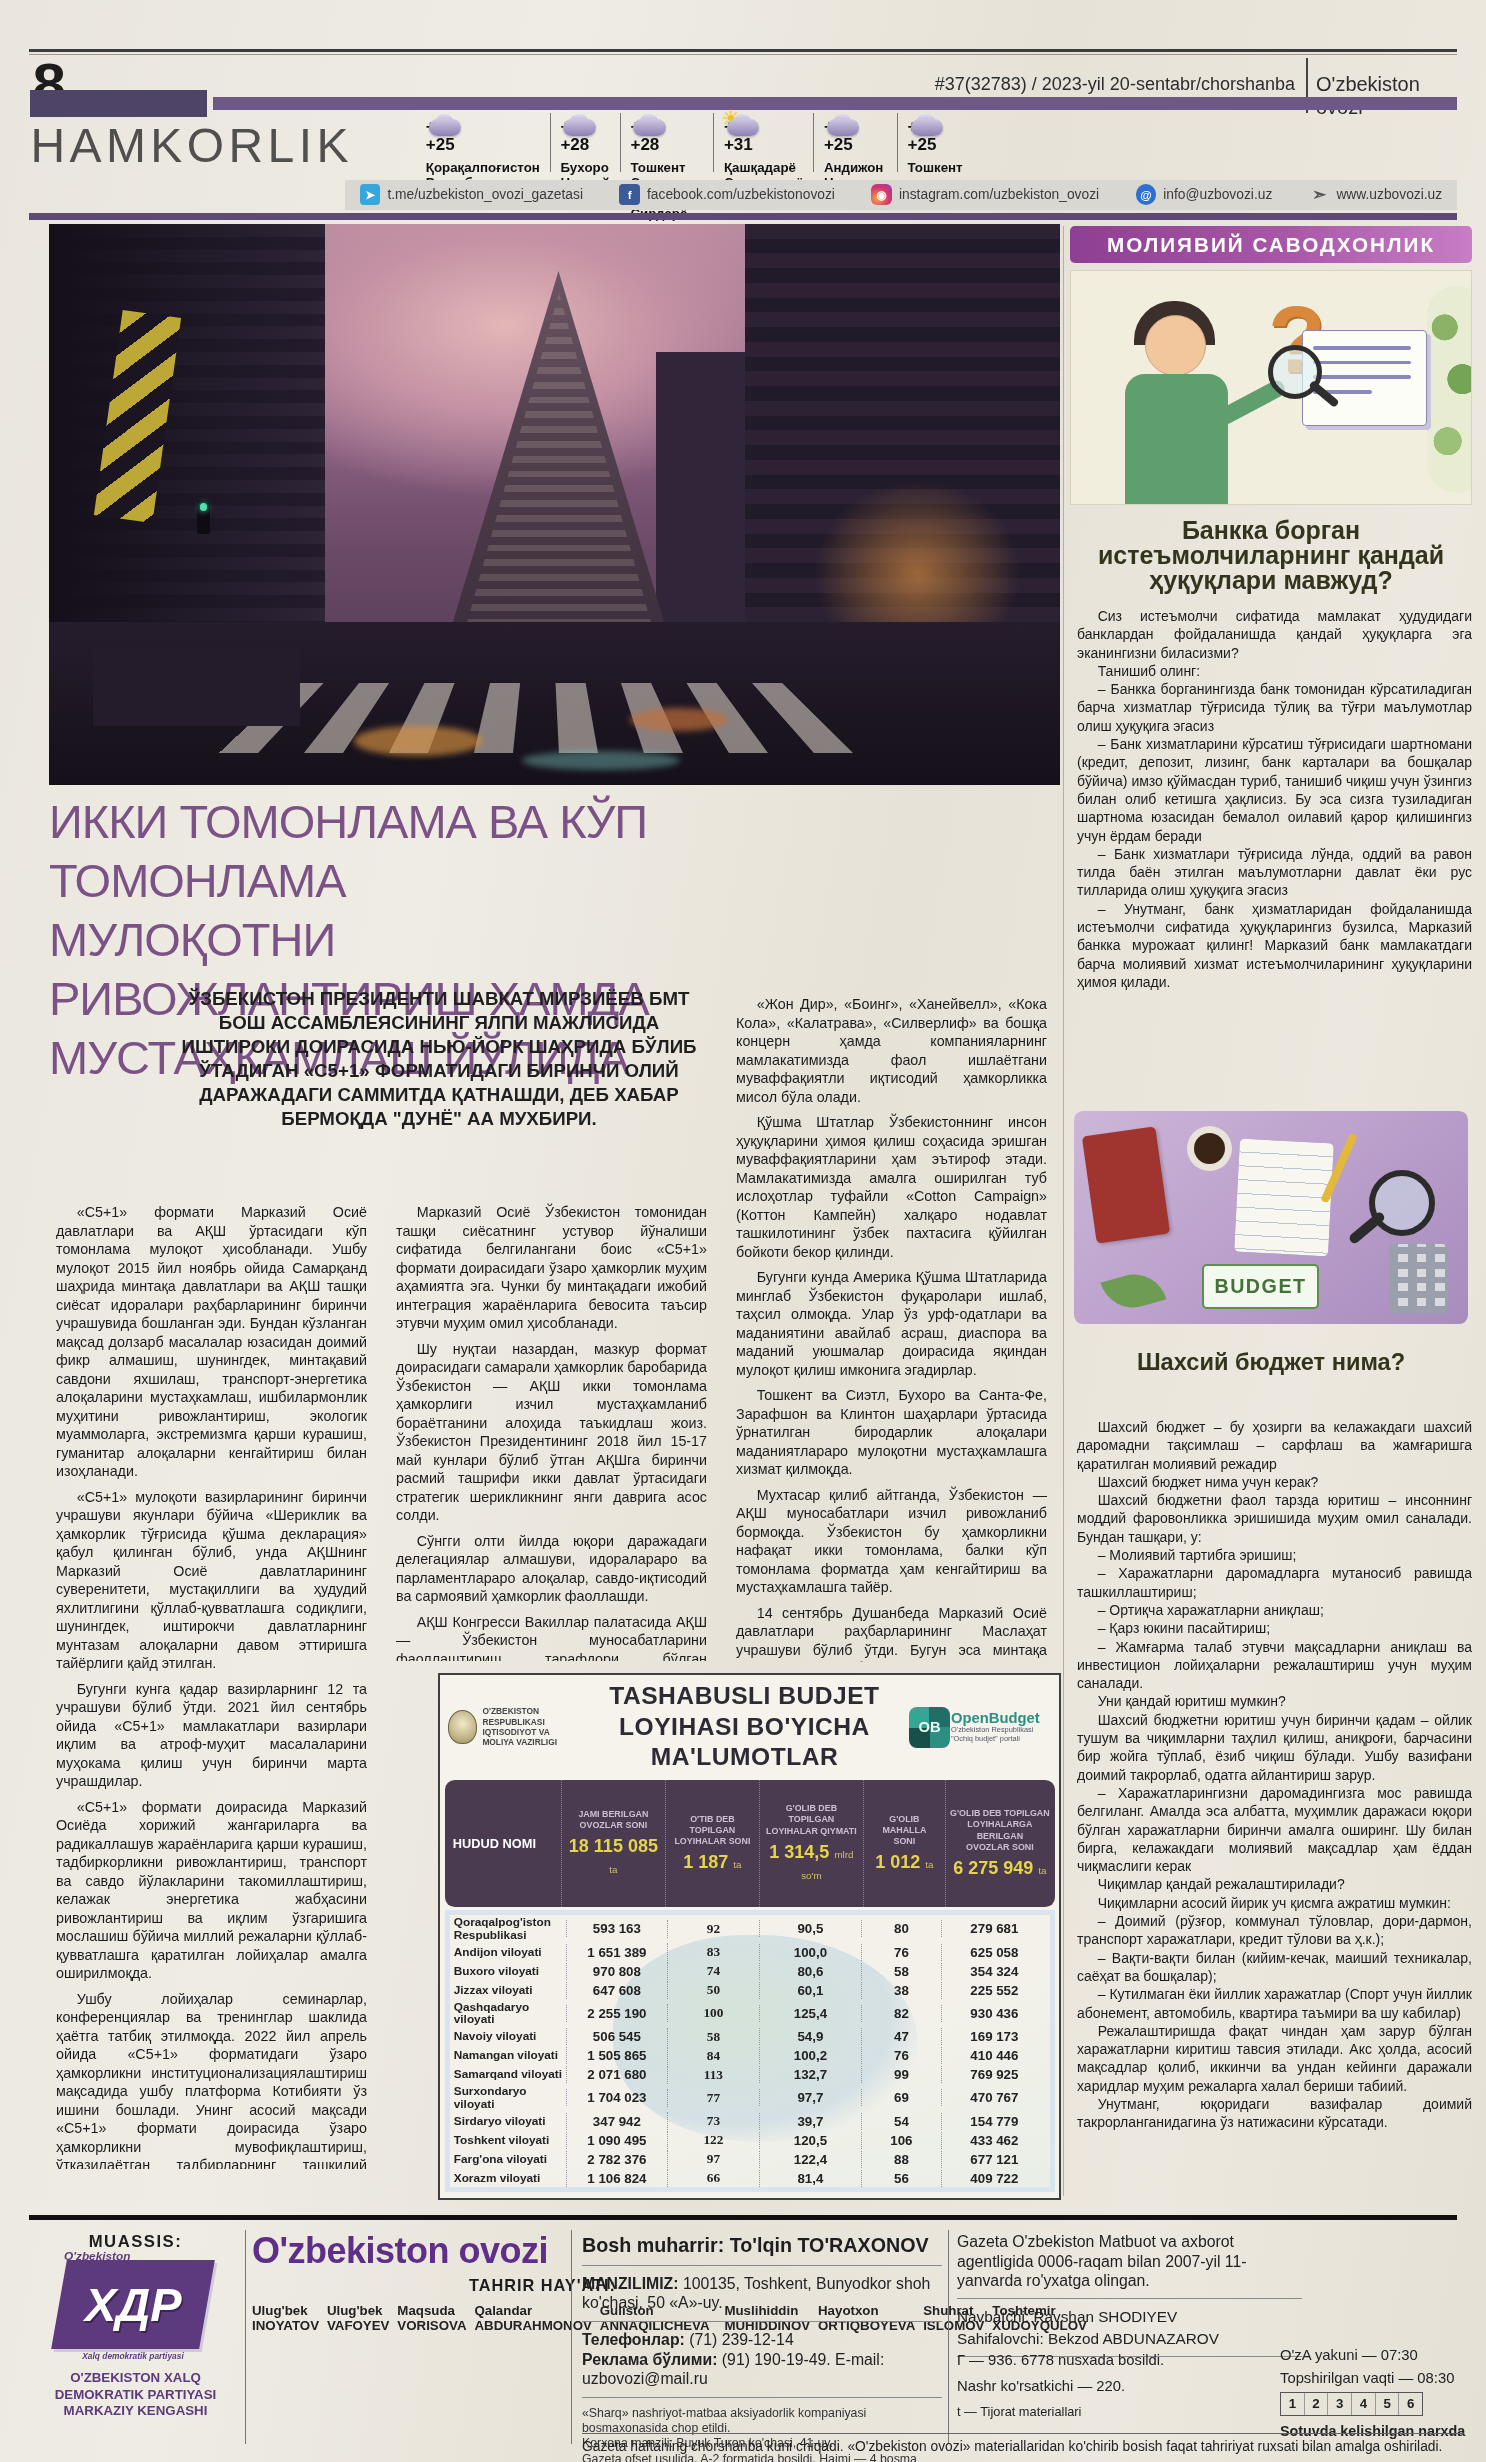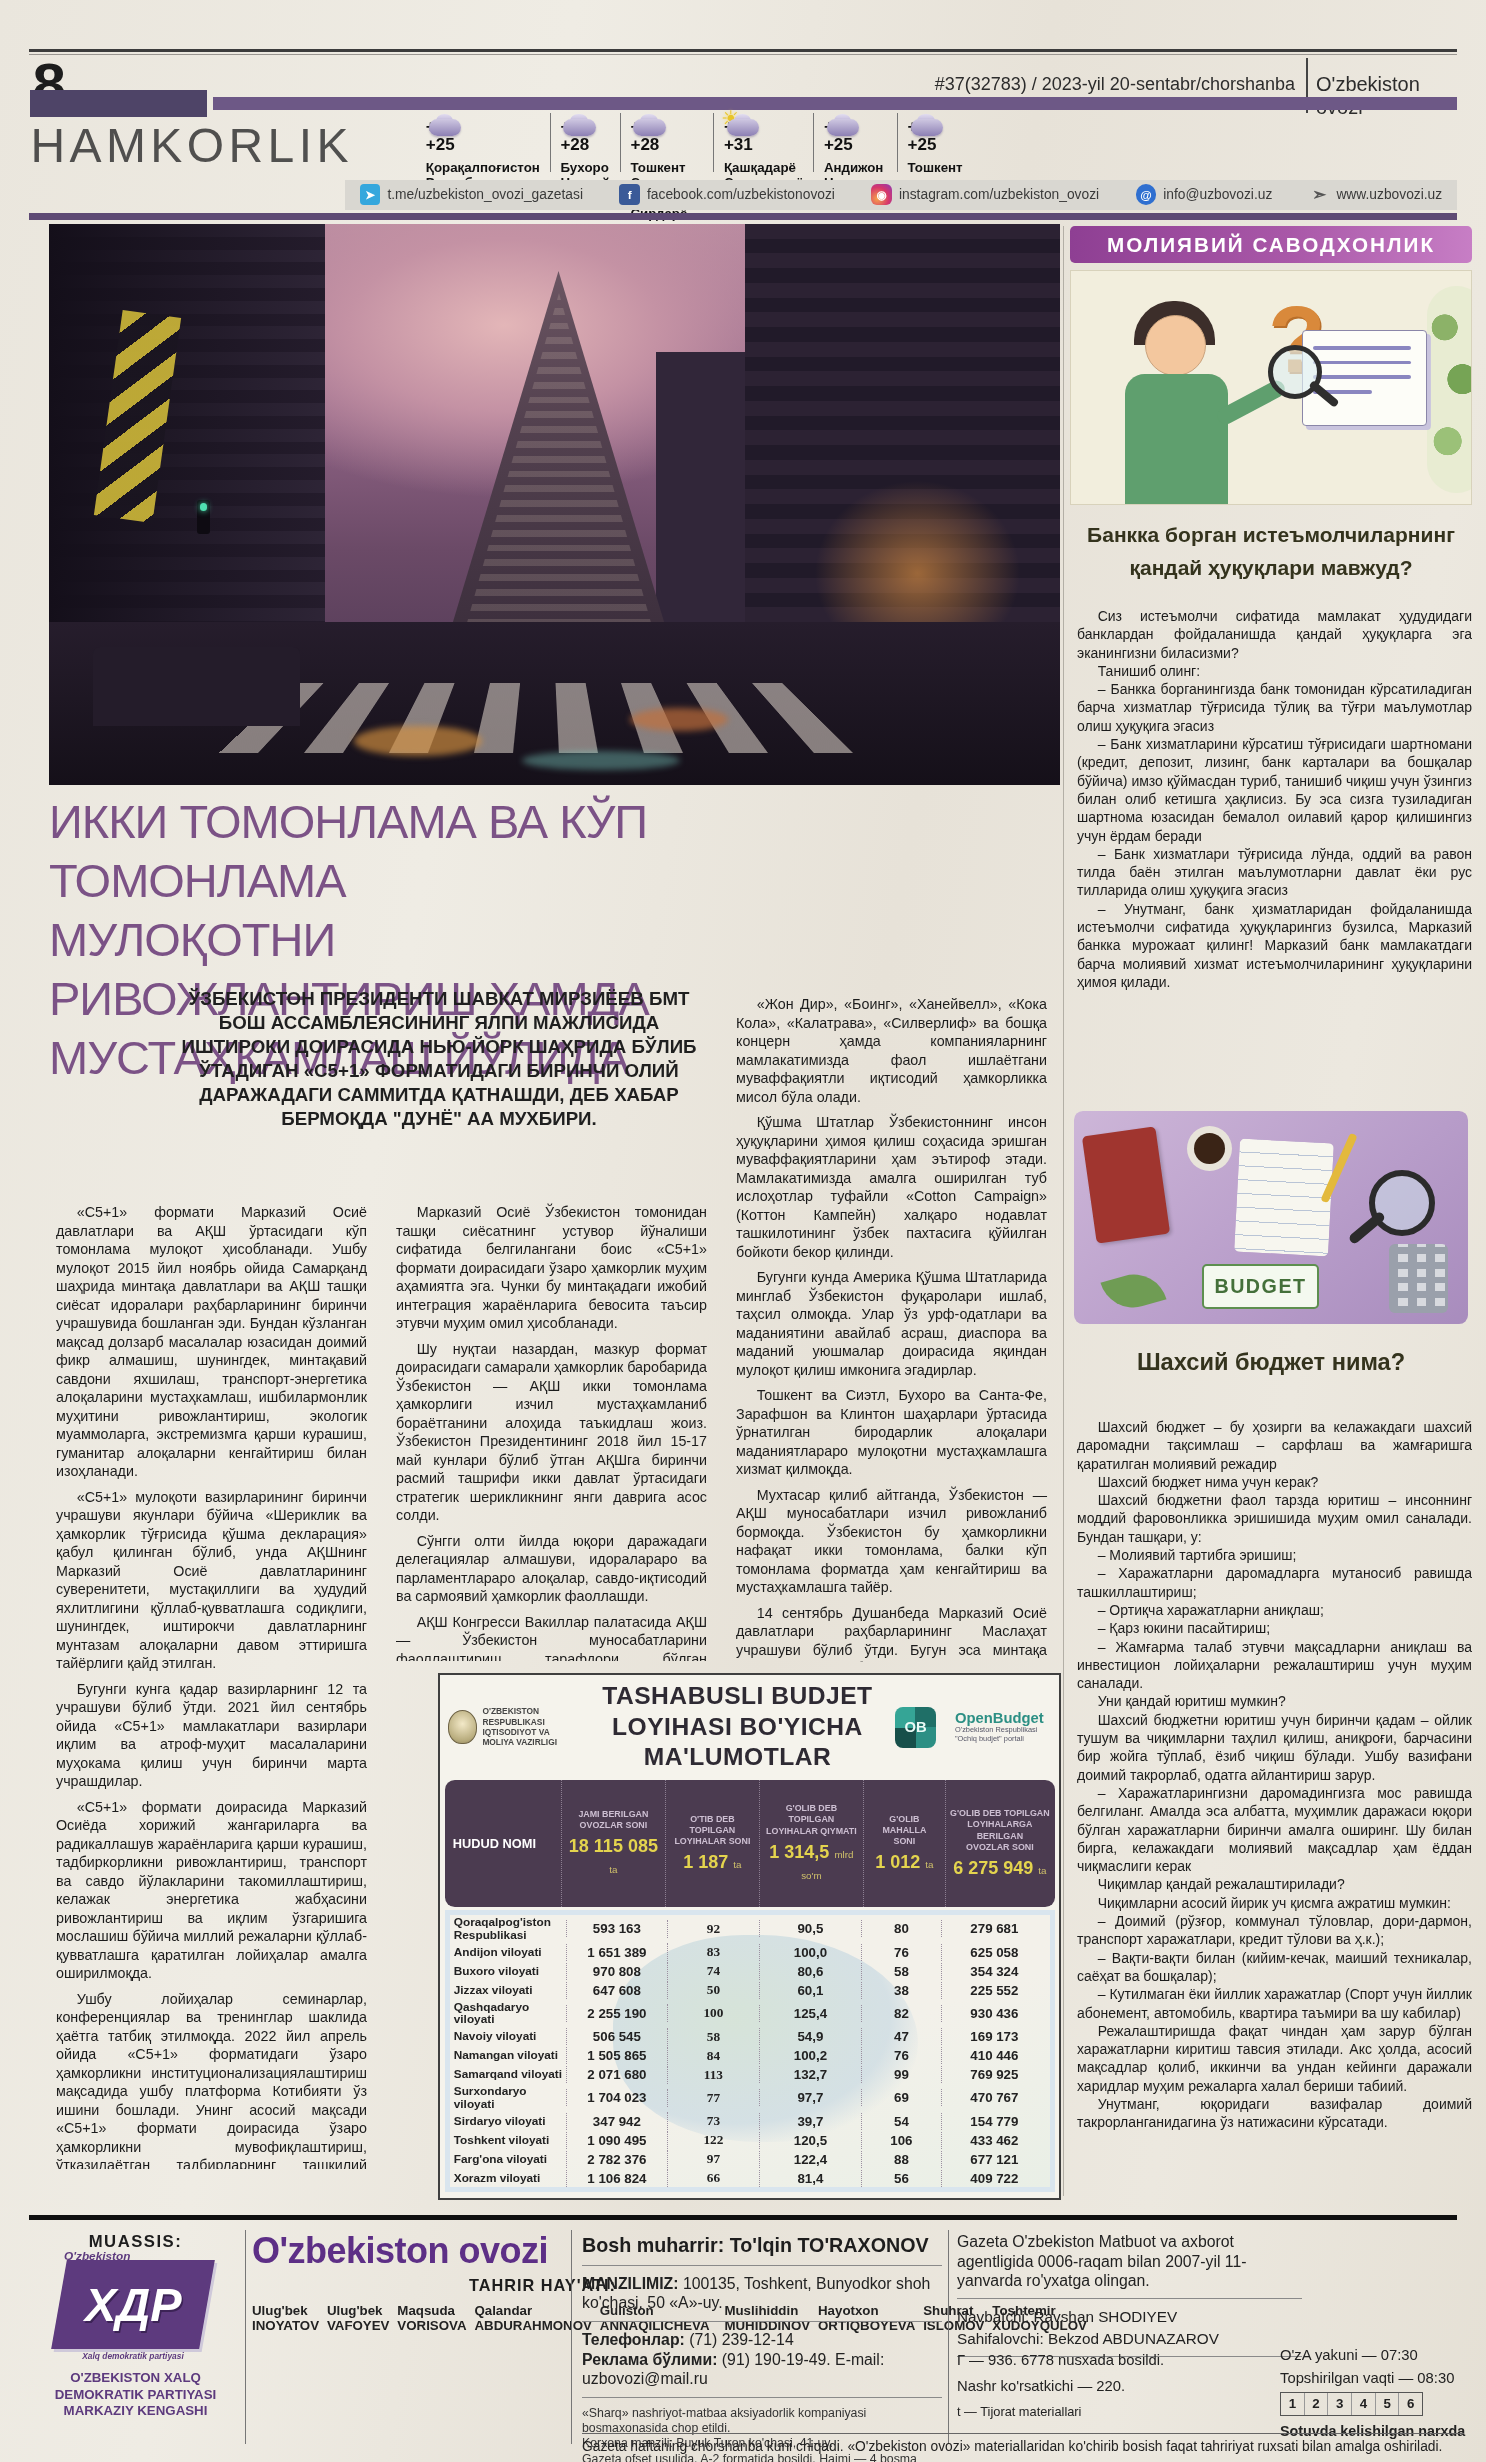--- a/index.html
+++ b/index.html
@@ -88,21 +88,21 @@
   #col3{left:729px;top:988px;width:325px;height:674px;}
   .col p{margin:7px;text-indent:20.7px;}
 
   
   #btable{left:438px;top:1673px;width:623px;height:527px;background:#f5f3ec;border:2px solid #3f3f3f;box-sizing:border-box;}
   #bt-head{position:absolute;left:0;top:0;width:100%;height:104px;display:flex;align-items:center;}
   #bt-ministry{width:132px;padding-left:7.9px;font-size:8.4px;font-weight:bold;color:#454545;line-height:10.3px;display:flex;gap:4.9px;align-items:center;}
   #bt-crest{width:27.6px;height:32.5px;border-radius:50% 50% 46% 46%;flex:0 0 auto;
      background:radial-gradient(circle at 50% 40%,#f3e9c8,#b9ad7e 70%,#8c8057);border:1px solid #6d6244;}
   #bt-title{flex:1;text-align:center;font-size:24.6px;line-height:30.5px;font-weight:bold;color:#2e2a33;letter-spacing:0.5px;}
-  #bt-ob{width:148px;display:flex;align-items:center;gap:19px;padding-right:16px;}
+  #bt-ob{width:148px;display:flex;align-items:center;gap:1px;padding-right:2px;}
   #bt-ob-logo{width:41px;height:41px;border-radius:7.9px;flex:0 0 auto;
      background:conic-gradient(#1f6f67 0 25%,#2c8f84 25% 50%,#174f4a 50% 75%,#35a596 75% 100%);
      display:flex;align-items:center;justify-content:center;color:#eafaf6;font-size:14.8px;font-weight:bold;}
   .obname{font-size:14.8px;font-weight:bold;color:#223;}
   .obname span{color:#2c8f84;}
   .obsub{font-size:7.4px;color:#556;line-height:8.9px;}
   #bt-band{position:absolute;left:4.9px;top:105px;width:610px;height:127px;background:#4b3b50;border-radius:9.8px;
      display:flex;color:#fff;}
   .band-c{border-left:1px dotted #8d7f92;display:flex;flex-direction:column;justify-content:center;align-items:center;
      text-align:center;padding:3.9px 3px;box-sizing:border-box;}
@@ -136,21 +136,21 @@
   #ct-doc{position:absolute;left:231px;top:59px;width:123px;height:94px;background:#fdfdf8;border:1.5px solid #8a86a8;border-radius:3.9px;
      box-shadow:3.9px 3.9px 0 #c9c4de;}
   #ct-doc i{position:absolute;left:9.8px;width:98px;height:3.9px;background:#8a86c0;border-radius:2px;}
   #ct-head{position:absolute;left:74px;top:44px;width:59px;height:59px;border-radius:50%;background:#f3c79e;border:1.5px solid #caa27c;}
   #ct-hair{position:absolute;left:63px;top:29.5px;width:81px;height:44px;border-radius:39px 39px 0 0;background:#3c2e2a;}
   #ct-body{position:absolute;left:54px;top:103px;width:103px;height:133px;border-radius:19.7px 19.7px 0 0;background:#5f9f6e;}
   #ct-arm{position:absolute;left:143px;top:123px;width:74px;height:16.7px;border-radius:9.8px;background:#5f9f6e;transform:rotate(-28deg);}
   #ct-mag{position:absolute;left:197px;top:74px;width:44px;height:44px;border:5.9px solid #2e2e2e;border-radius:50%;background:#dff0f2aa;}
   #ct-mag:after{content:"";position:absolute;left:34px;top:40px;width:34px;height:7.9px;background:#2e2e2e;border-radius:3.9px;transform:rotate(40deg);}
   .side-h{position:absolute;left:1079px;width:384px;text-align:center;font-weight:bold;color:#34331d;}
-  #side-h1{top:518px;font-size:21px;line-height:33px;}
+  #side-h1{top:518px;font-size:25px;line-height:25px;}
   .side-text{position:absolute;left:1077px;width:395px;font-size:14px;line-height:18.3px;text-align:justify;color:#1c1c1c;overflow:hidden;}
   #side-t1{top:607px;height:499px;}
   #budget-ill{left:1074px;top:1111px;width:394px;height:213px;border-radius:8.9px;overflow:hidden;
      background:linear-gradient(140deg,#cdb6d8,#b79cc9 60%,#a88cbd);}
   .bi{position:absolute;border-radius:4.9px;}
   #bi-book{left:14.8px;top:19.7px;width:74px;height:108px;background:#a0352f;transform:rotate(-8deg);box-shadow:2px 2px 3.9px #00000033;}
   #bi-note{left:163px;top:29.5px;width:94px;height:113px;background:#f7f6ef;
      background-image:repeating-linear-gradient(180deg,transparent 0 12.8px,#b9c4d6 12.8px 13.8px);transform:rotate(3deg);}
   #bi-cup{left:113px;top:14.8px;width:45px;height:45px;border-radius:50%;background:#e8e4da;}
   #bi-cup:after{content:"";position:absolute;left:6.9px;top:6.9px;width:31.5px;height:31.5px;border-radius:50%;background:#3a2416;}

